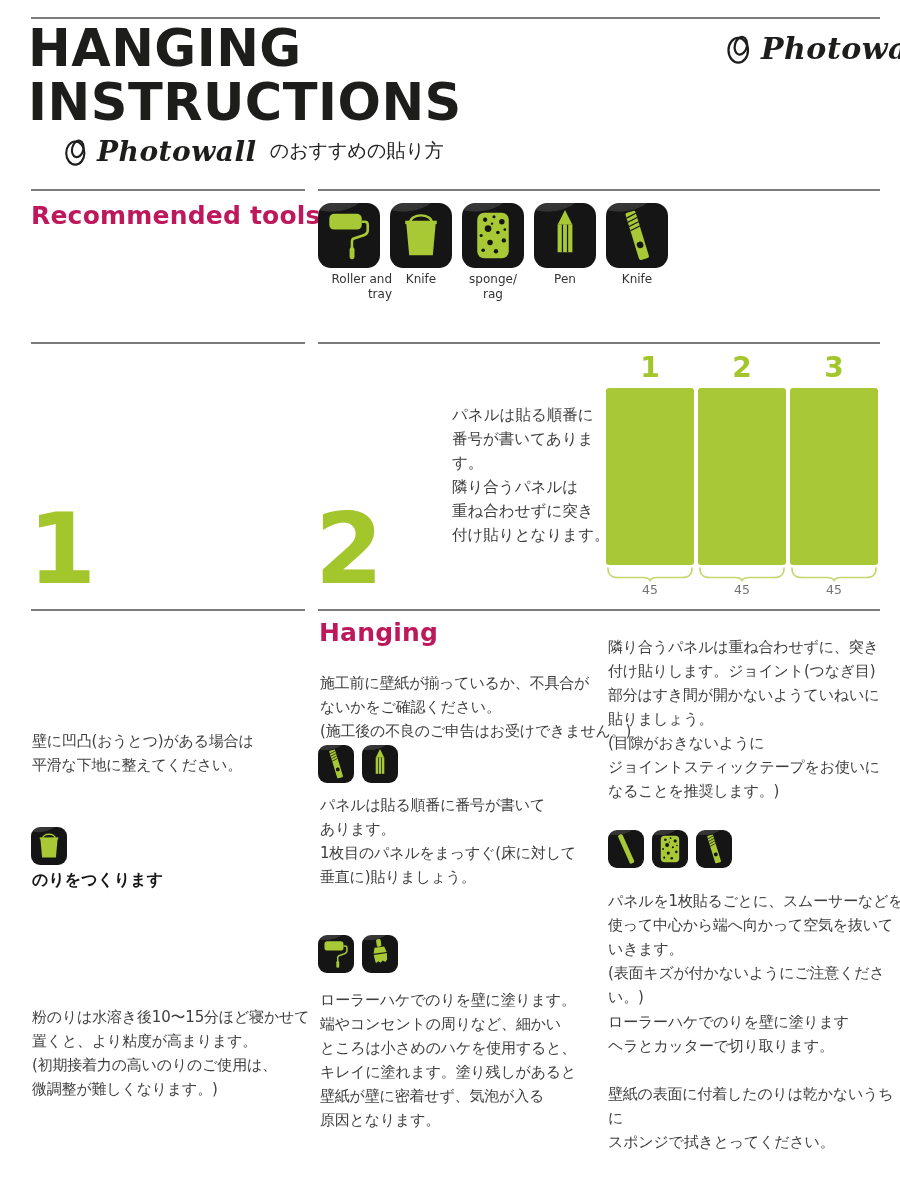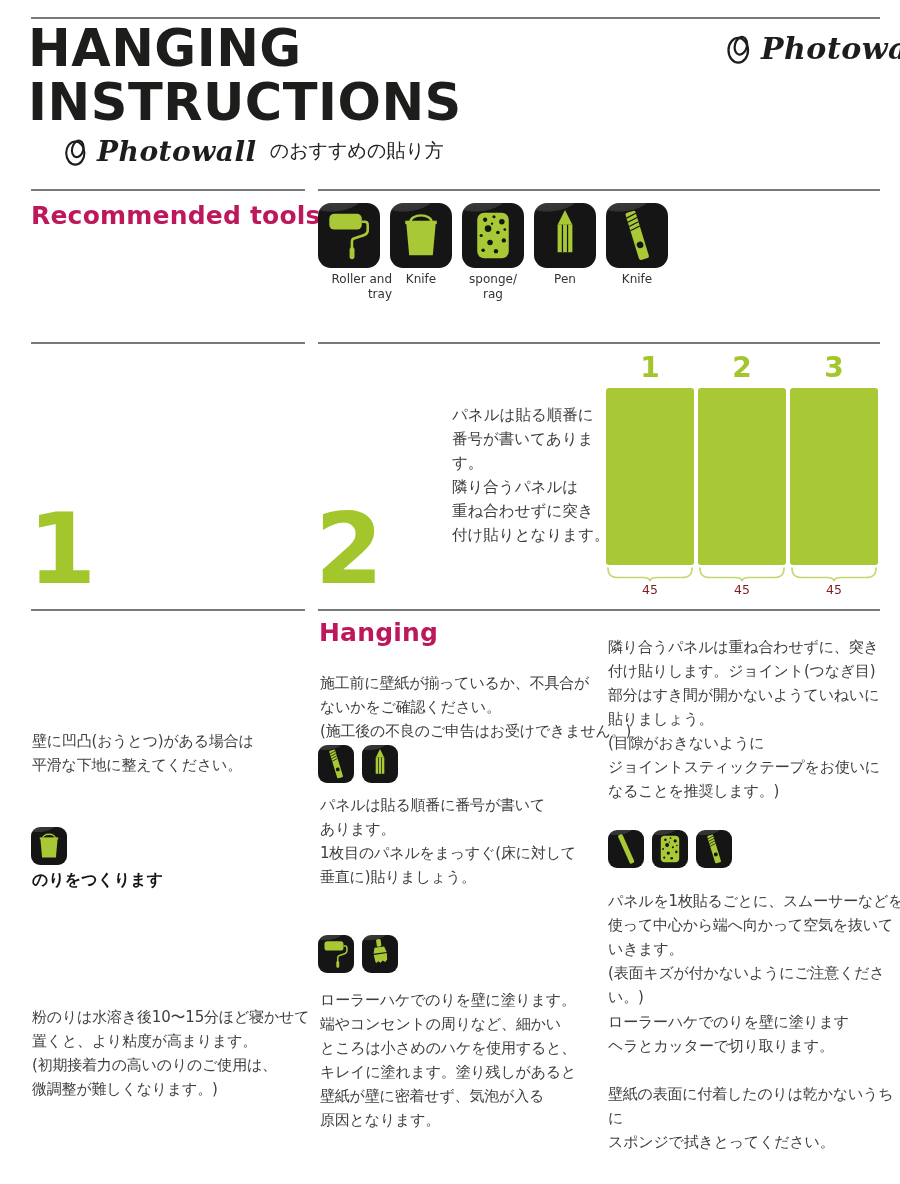--- a/index.html
+++ b/index.html
@@ -22,21 +22,21 @@
   .tile-big{width:62px;height:65px;top:203px;}
   .tile-sm{width:36px;height:38px;border-radius:9px;}
   .tool-label{position:absolute;top:272px;width:86px;text-align:center;font-size:12px;line-height:15px;
         color:#333;white-space:pre-line;}
   
   .big-num{position:absolute;font-size:98px;line-height:96px;font-weight:800;color:#a2c62c;}
   
   .panel{position:absolute;top:388px;width:88px;height:177px;background:#a8c935;border-radius:3px;}
   .panel-num{position:absolute;top:351px;width:88px;text-align:center;font-size:28px;font-weight:800;color:#a2c62c;}
   .brace{position:absolute;top:567px;width:88px;height:15px;}
-  .wlabel{position:absolute;top:582px;width:88px;text-align:center;font-size:12.5px;color:#7f1d1d;}
+  .wlabel{position:absolute;top:582px;width:88px;text-align:center;font-size:12.5px;color:#737373;}
   .note{position:absolute;left:452px;width:160px;font-size:15.5px;line-height:24px;color:#3e3e3e;white-space:pre-line;}
   
   .para{position:absolute;font-size:15px;line-height:24px;letter-spacing:-0.2px;color:#3e3e3e;white-space:pre-line;}
   .subhead{position:absolute;font-size:16px;font-weight:bold;color:#161616;}
   .defs{position:absolute;width:0;height:0;overflow:hidden;}
 </style>
 </head>
 <body>
 
 <svg class="defs" aria-hidden="true">

